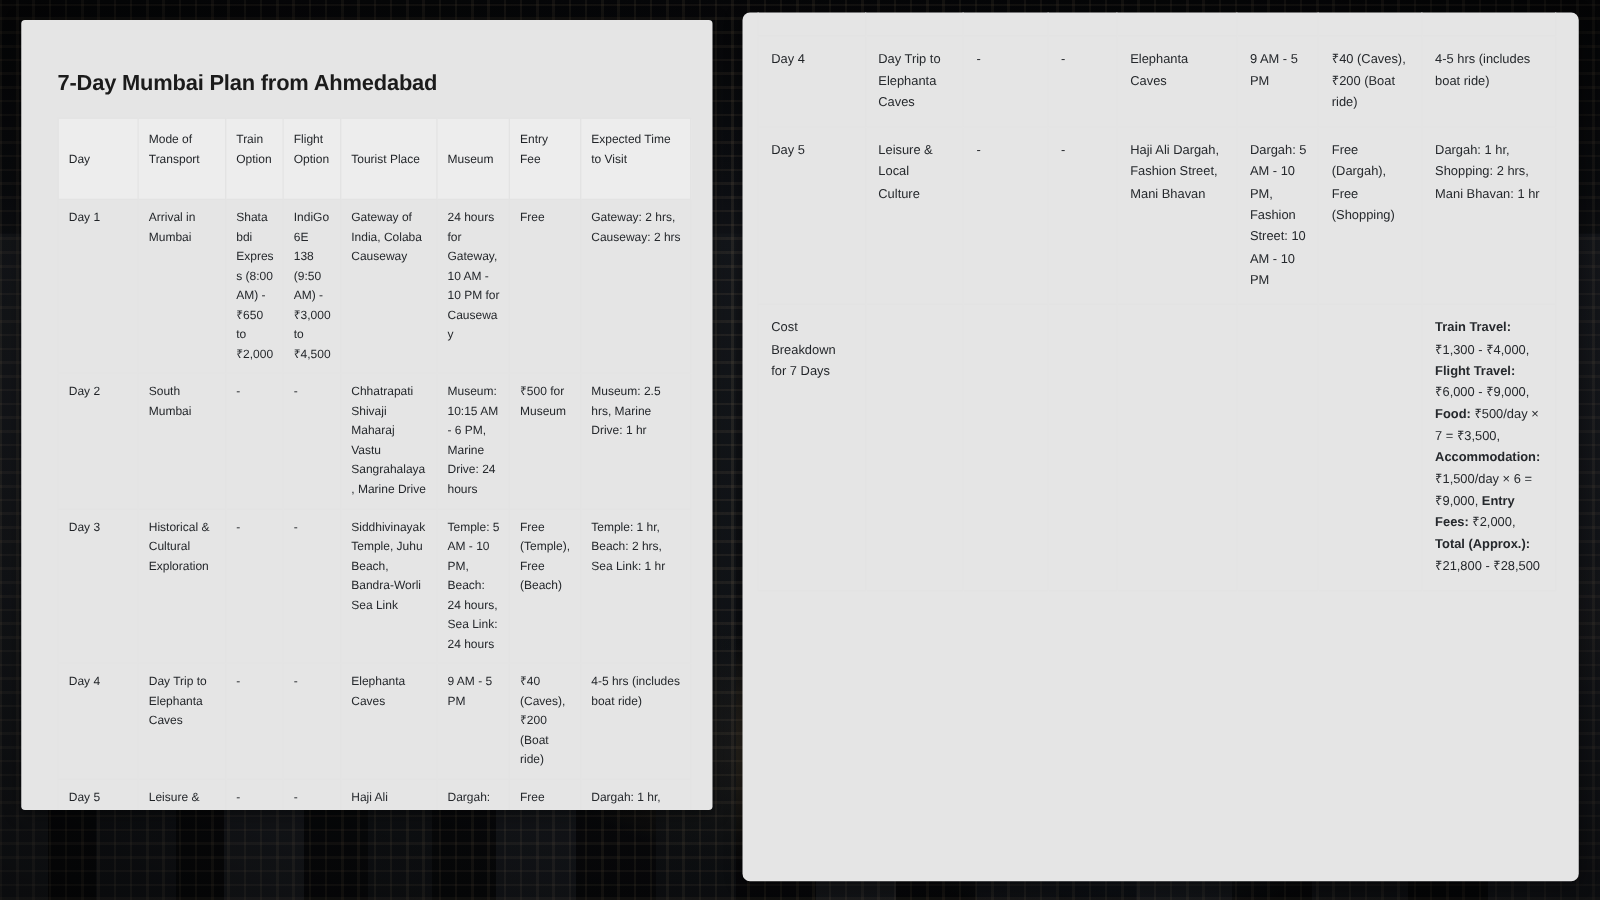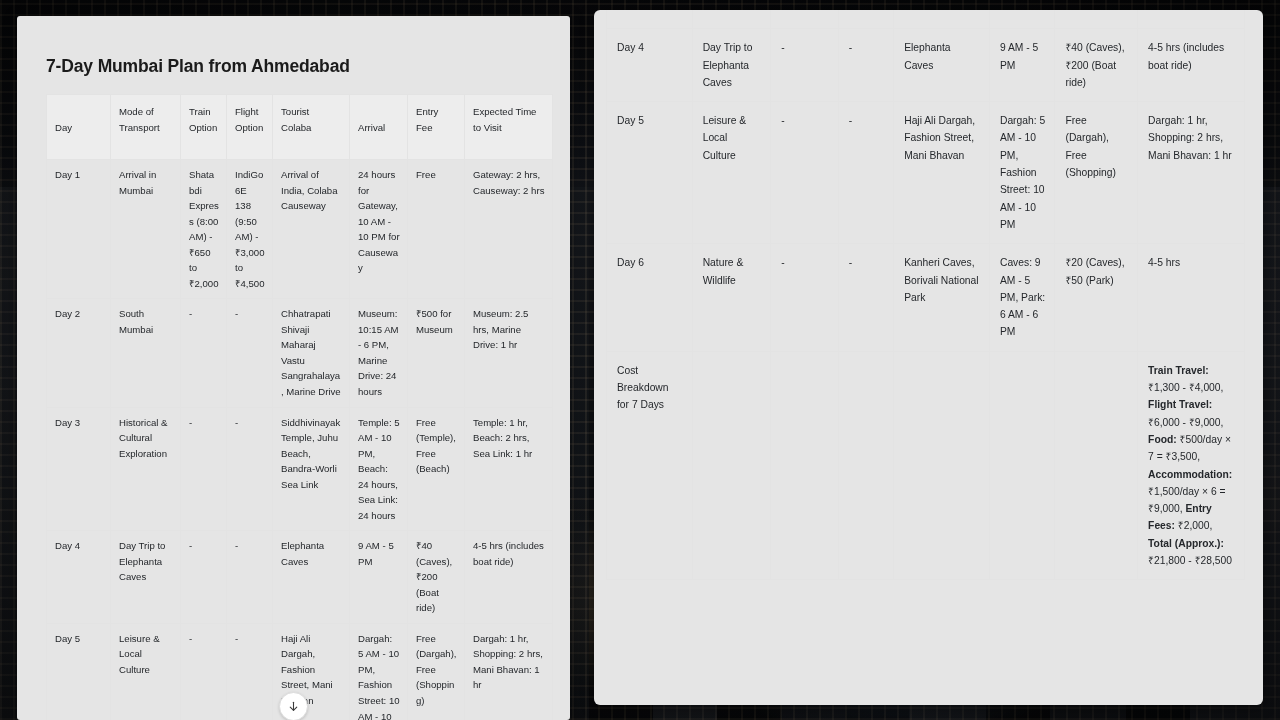--- a/index.html
+++ b/index.html
@@ -74,21 +74,21 @@
     position: absolute;
     background: #e5e5e5;
     z-index: 2;
     overflow: hidden;
     box-sizing: border-box;
   }
   #panel-left {
     left: 17px;
     top: 16px;
     width: 553px;
-    height: 704px;
+    height: 632px;
     border-radius: 3px;
     box-shadow: 0 2px 14px rgba(0,0,0,.45);
   }
   #panel-right {
     left: 594px;
     top: 10px;
     width: 669px;
     height: 695px;
     border-radius: 6px;
     box-shadow: 0 2px 14px rgba(0,0,0,.45);
@@ -212,33 +212,33 @@
           <col class="c5">
           <col class="c6">
           <col class="c7">
       </colgroup>
       <thead>
         <tr>
           <th>Day</th>
           <th>Mode of Transport</th>
           <th>Train Option</th>
           <th>Flight Option</th>
-          <th>Tourist Colaba</th>
-          <th>Arrival</th>
+          <th>Tourist Place</th>
+          <th>Museum</th>
           <th>Entry Fee</th>
           <th>Expected Time to Visit</th>
         </tr>
       </thead>
       <tbody>
         <tr>
           <td class="daycell">Day 1</td>
           <td class="modecell">Arrival in Mumbai</td>
           <td>Shatabdi Express (8:00 AM) - ₹650 to ₹2,000</td>
           <td>IndiGo 6E 138 (9:50 AM) - ₹3,000 to ₹4,500</td>
-          <td>Arrival of India, Colaba Causeway</td>
+          <td>Gateway of India, Colaba Causeway</td>
           <td>24 hours for Gateway, 10 AM - 10 PM for Causeway</td>
           <td>Free</td>
           <td>Gateway: 2 hrs, Causeway: 2 hrs</td>
         </tr>
         <tr>
           <td class="daycell">Day 2</td>
           <td class="modecell">South Mumbai</td>
           <td>-</td>
           <td>-</td>
           <td>Chhatrapati Shivaji Maharaj Vastu Sangrahalaya, Marine Drive</td>
@@ -329,30 +329,20 @@
           <td>Day 5</td>
           <td>Leisure &amp; Local Culture</td>
           <td>-</td>
           <td>-</td>
           <td>Haji Ali Dargah, Fashion Street, Mani Bhavan</td>
           <td>Dargah: 5 AM - 10 PM, Fashion Street: 10 AM - 10 PM</td>
           <td>Free (Dargah), Free (Shopping)</td>
           <td>Dargah: 1 hr, Shopping: 2 hrs, Mani Bhavan: 1 hr</td>
         </tr>
         <tr>
-          <td>Day 6</td>
-          <td>Nature &amp; Wildlife</td>
-          <td>-</td>
-          <td>-</td>
-          <td>Kanheri Caves, Borivali National Park</td>
-          <td>Caves: 9 AM - 5 PM, Park: 6 AM - 6 PM</td>
-          <td>₹20 (Caves), ₹50 (Park)</td>
-          <td>4-5 hrs</td>
-        </tr>
-        <tr>
           <td>Cost Breakdown for 7 Days</td>
           <td></td>
           <td></td>
           <td></td>
           <td></td>
           <td></td>
           <td></td>
           <td class="cost-cell" id="cost-breakdown-cell"><b>Train Travel:</b><span> ₹1,300 - ₹4,000, </span><b>Flight Travel:</b><span> ₹6,000 - ₹9,000, </span><b>Food:</b><span> ₹500/day × 7 = ₹3,500, </span><b>Accommodation:</b><span> ₹1,500/day × 6 = ₹9,000, </span><b>Entry Fees:</b><span> ₹2,000, </span><b>Total (Approx.):</b><span> ₹21,800 - ₹28,500</span></td>
         </tr>
       </tbody>

